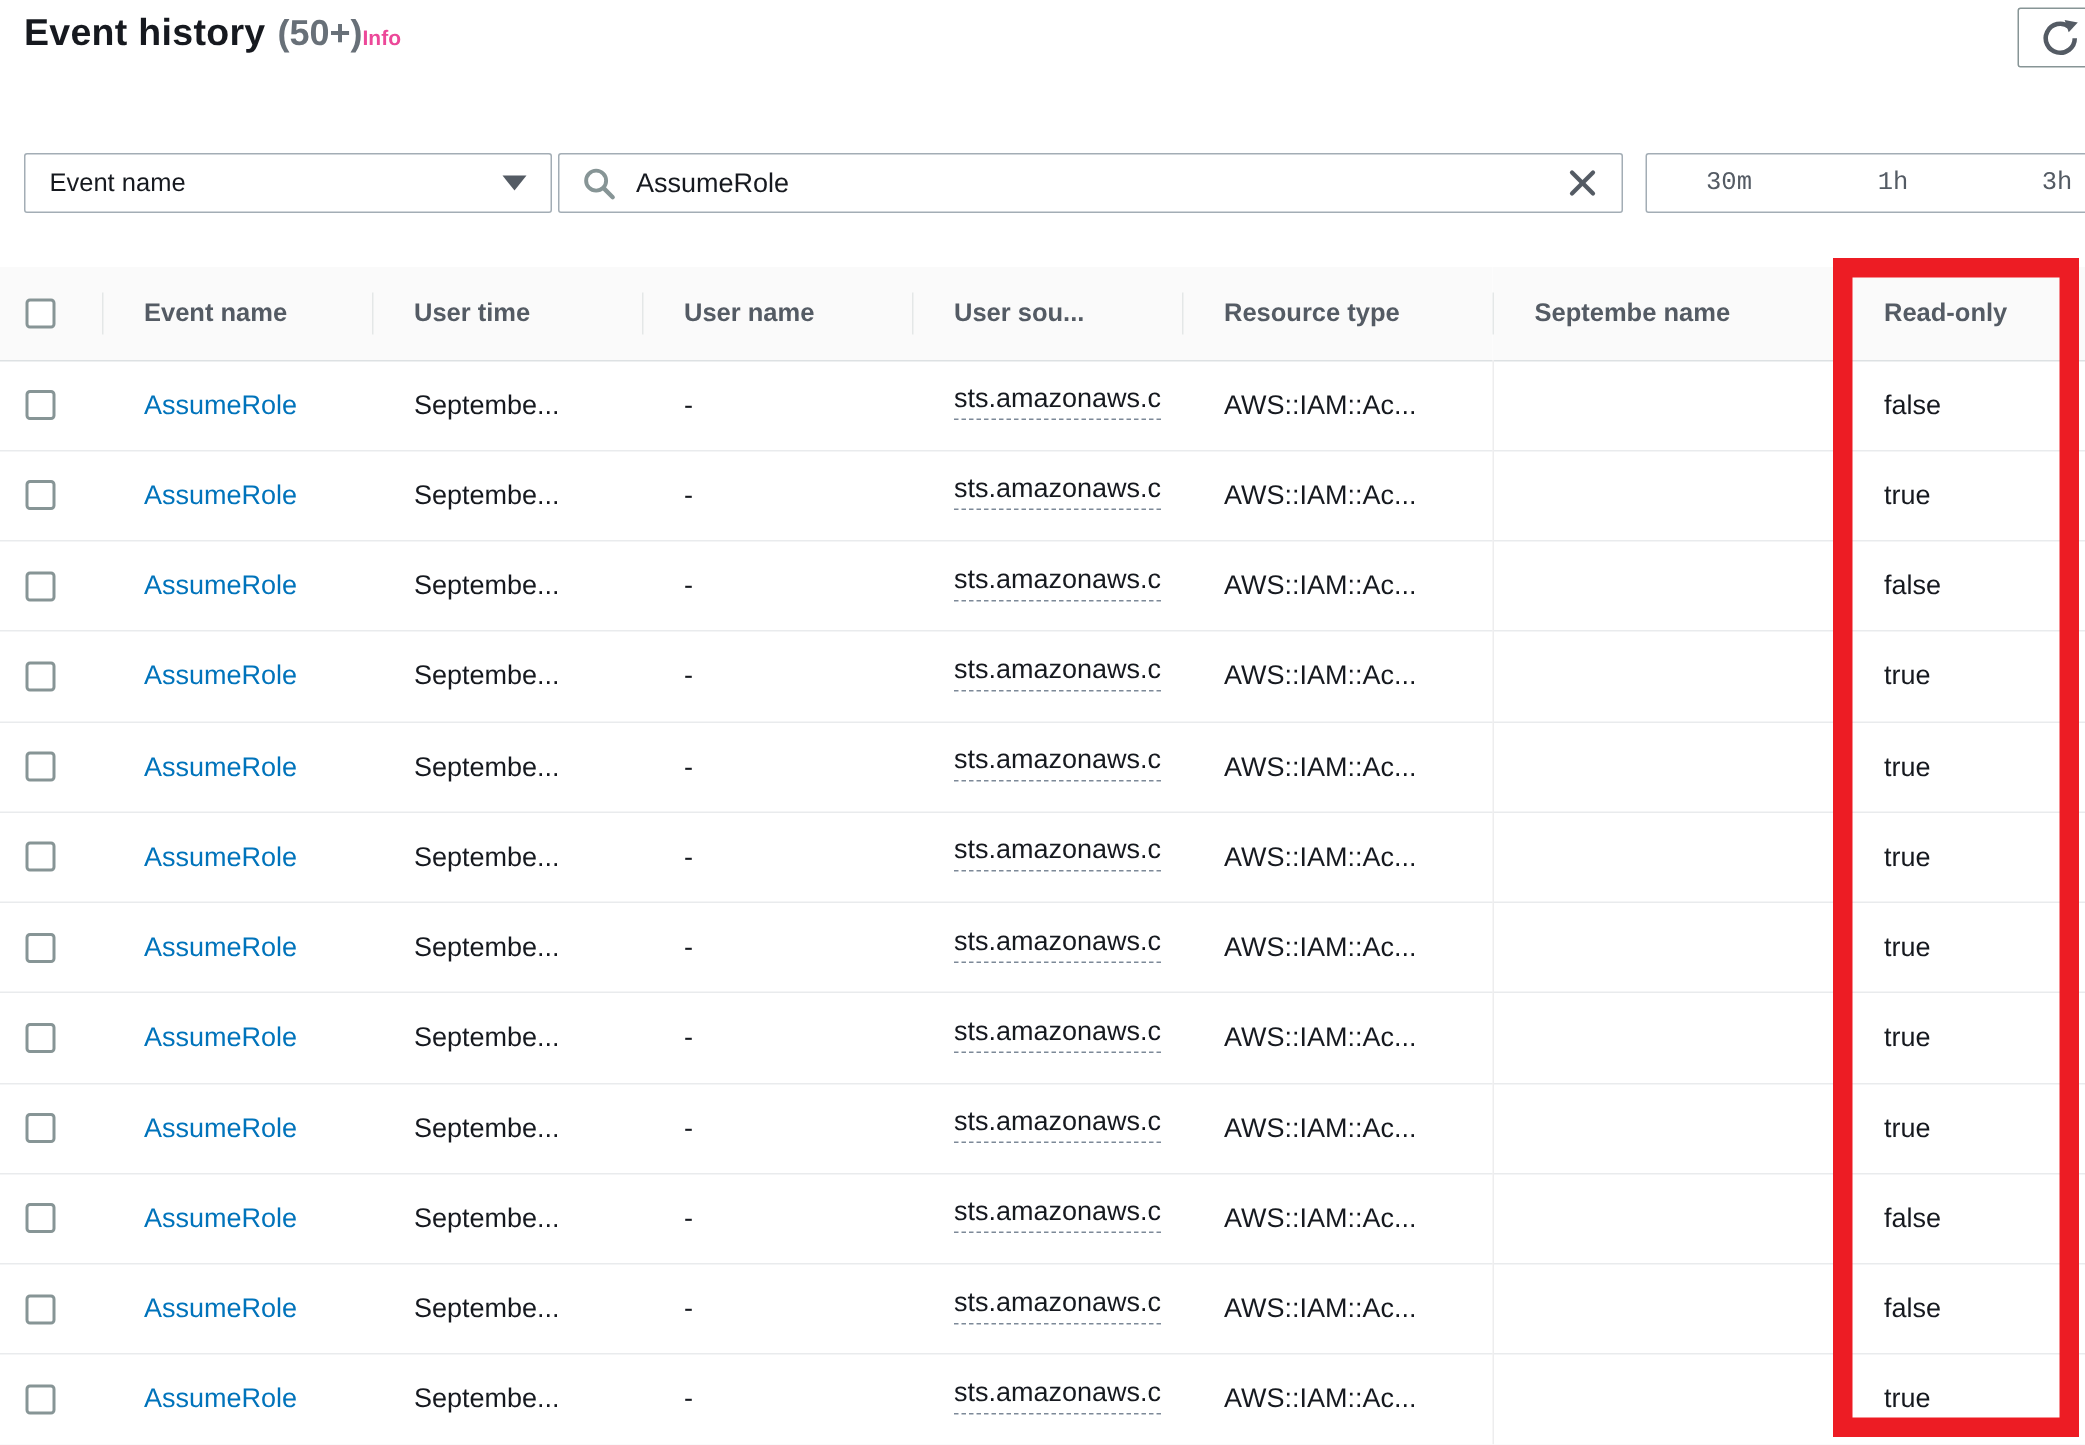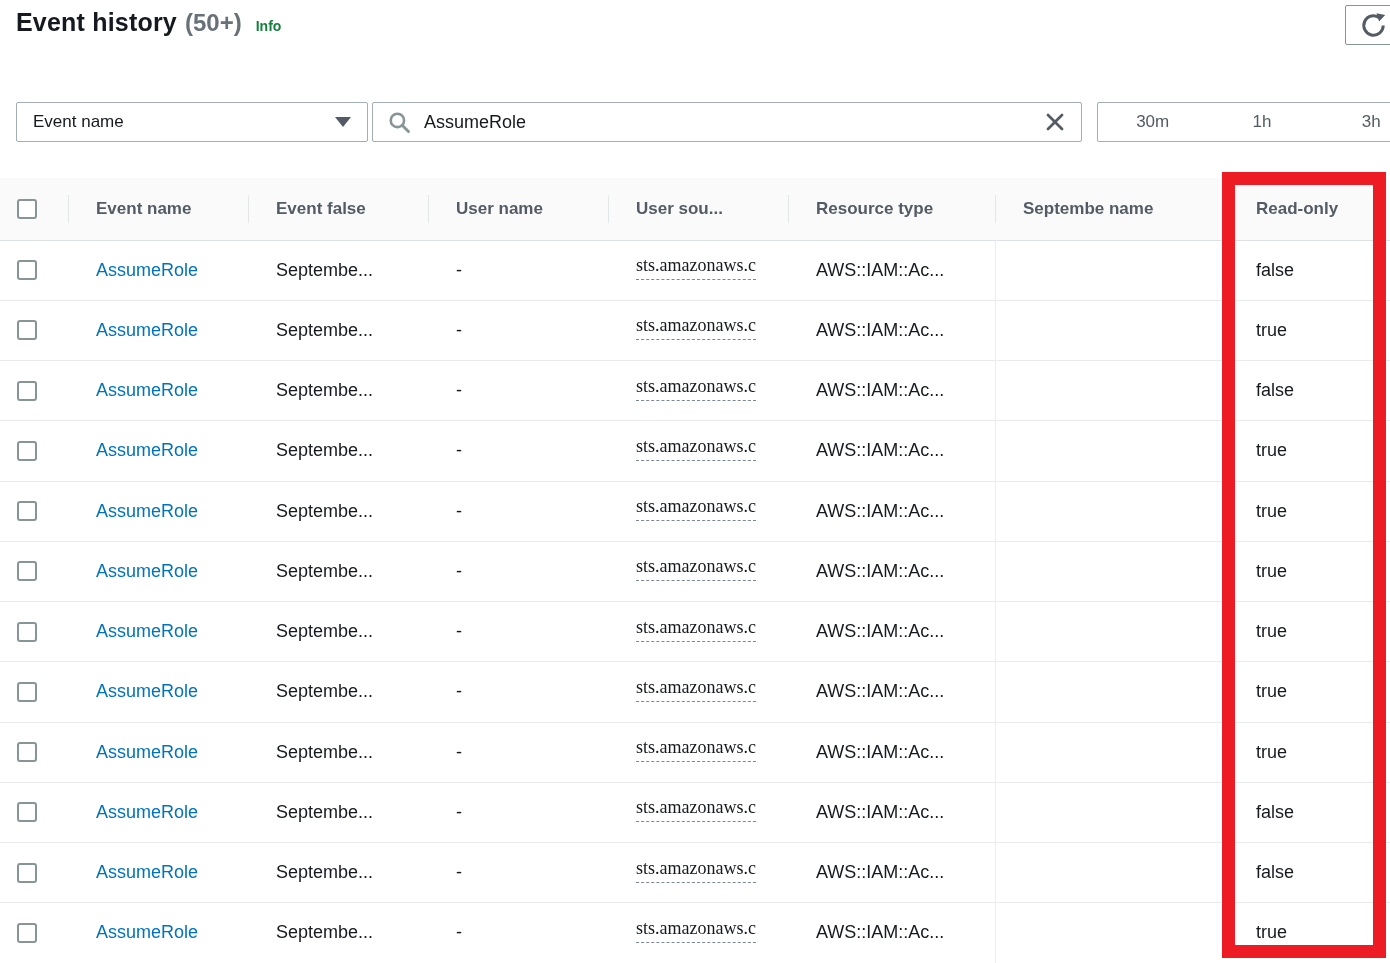--- a/index.html
+++ b/index.html
@@ -4,21 +4,21 @@
 <style>
   * { margin:0; padding:0; box-sizing:border-box; }
   html,body { width:1390px; height:963px; overflow:hidden; background:#ffffff;
               font-family:"Liberation Sans", sans-serif; color:#16191f; }
   .page { position:relative; width:1390px; height:811px; }
 
   
   .title-row { position:absolute; left:16px; top:8px; display:flex; align-items:baseline; }
   .page-title { font-size:25px; font-weight:bold; color:#16191f; letter-spacing:.2px; }
   .page-count { font-size:24px; color:#687078; margin-left:8px; font-weight:bold; }
-  .info-link { font-size:14px; font-weight:bold; color:#15803d; margin-left:14px; cursor:pointer; }
+  .info-link { font-size:14px; font-weight:bold; color:#ec4899; cursor:pointer; }
   .subtitle { position:absolute; left:16px; top:55px; font-size:16px; color:#16191f; }
 
   .refresh-btn { position:absolute; left:1345px; top:5px; width:62px; height:40px;
                  background:#fff; border:1px solid #879596; border-radius:2px;
                  display:flex; align-items:center; justify-content:flex-start;
                  padding-left:14px; cursor:pointer; }
 
   
   .filter-select { position:absolute; left:16px; top:102px; width:352px; height:40px;
                    border:1px solid #a3adb5; border-radius:2px; background:#fff;
@@ -32,41 +32,41 @@
                 border:1px solid #a3adb5; border-radius:2px; background:#fff;
                 display:flex; align-items:center; padding:0 14px; }
   .search-box input { border:none; outline:none; flex:1; font-size:18px; color:#16191f;
                       margin-left:12px; font-family:"Liberation Sans", sans-serif; background:transparent; }
   .clear-x { cursor:pointer; display:flex; align-items:center; }
 
   .time-seg { position:absolute; left:1097px; top:102px; width:330px; height:40px;
               border:1px solid #a3adb5; border-radius:2px; background:#fff;
               display:flex; }
   .time-seg .seg { width:110px; display:flex; align-items:center; justify-content:center;
-                   font-size:17px; color:#545b64; cursor:pointer; }
+                   font-size:17px; color:#545b64; cursor:pointer;font-family:Liberation Mono, monospace; }
 
   
   table { position:absolute; left:0; top:178px; width:1390px; border-collapse:collapse; table-layout:fixed; }
   col.c-check { width:68px; } col.c-ename { width:180px; } col.c-etime { width:180px; }
   col.c-uname { width:180px; } col.c-esrc { width:180px; } col.c-rtype { width:207px; }
   col.c-rname { width:233px; } col.c-ronly { width:162px; }
 
   thead th { height:62px; background:#fafafa; border-bottom:1px solid #dde1e3;
              font-size:17px; font-weight:bold; color:#545b64; text-align:left;
              padding-left:28px; position:relative; }
   thead th.checkcell { padding-left:17px; }
   thead th + th::before { content:""; position:absolute; left:0; top:17px; height:28px;
                           width:1px; background:#e4e7e7; }
 
   tbody td { height:60.25px; border-bottom:1px solid #e9ebed; font-size:18px;
              color:#16191f; padding-left:28px; white-space:nowrap; overflow:hidden; }
   tbody td.checkcell { padding-left:17px; }
   a.event-link { color:#0073bb; text-decoration:none; cursor:pointer; }
   .dashed-tip { display:inline-block; max-width:152px; overflow:hidden; white-space:nowrap;
-                border-bottom:1px dashed #7d8998; padding-bottom:3px; cursor:pointer;font-family:Liberation Serif, serif; }
+                border-bottom:1px dashed #7d8998; padding-bottom:3px; cursor:pointer; }
 
   .checkbox { width:20px; height:20px; border:2px solid #879596; border-radius:3px;
               background:#fff; cursor:pointer; }
 
   .seam-line { position:absolute; left:995px; top:240px; width:1px; height:723px;
                background:#ededee; }
 
   
   .highlight-rect { position:absolute; left:1222px; top:172px; width:164px; height:786px;
                     border:13px solid #ed1c24; pointer-events:none; }
@@ -130,21 +130,21 @@
         <col class="c-rtype">
         <col class="c-rname">
         <col class="c-ronly">
     </colgroup>
     <thead>
       <tr>
         <th class="checkcell">
             <div class="checkbox"></div>
           </th>
         <th>Event name</th>
-        <th>Event false</th>
+        <th>User time</th>
         <th>User name</th>
         <th>User sou...</th>
         <th>Resource type</th>
         <th>Septembe name</th>
         <th>Read-only</th>
       </tr>
     </thead>
     <tbody id="rows-body">
         <tr>
           <td class="checkcell">

